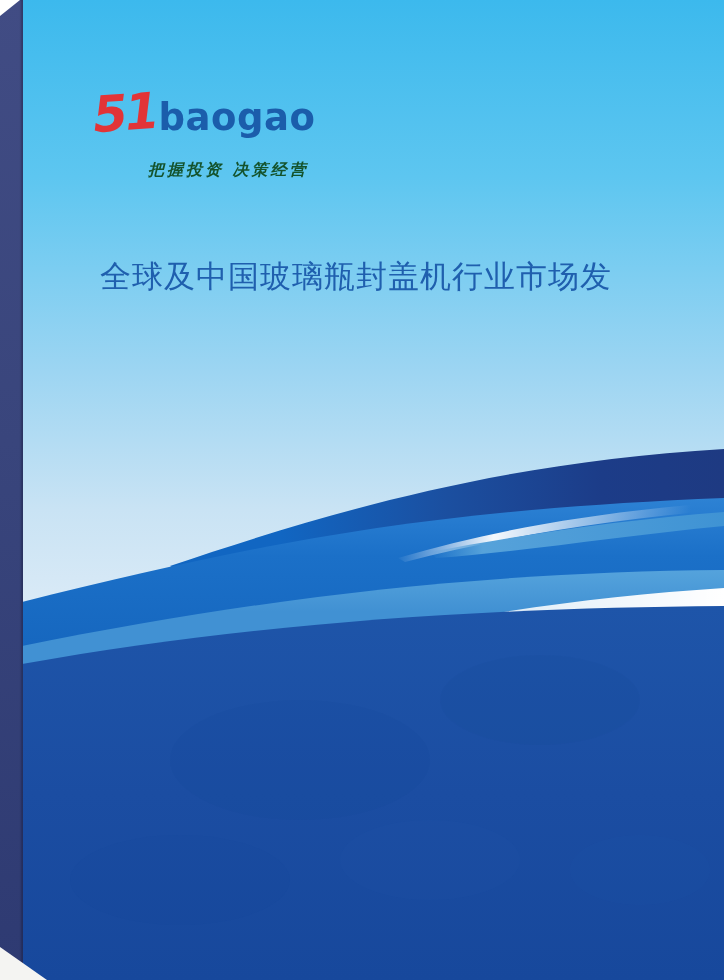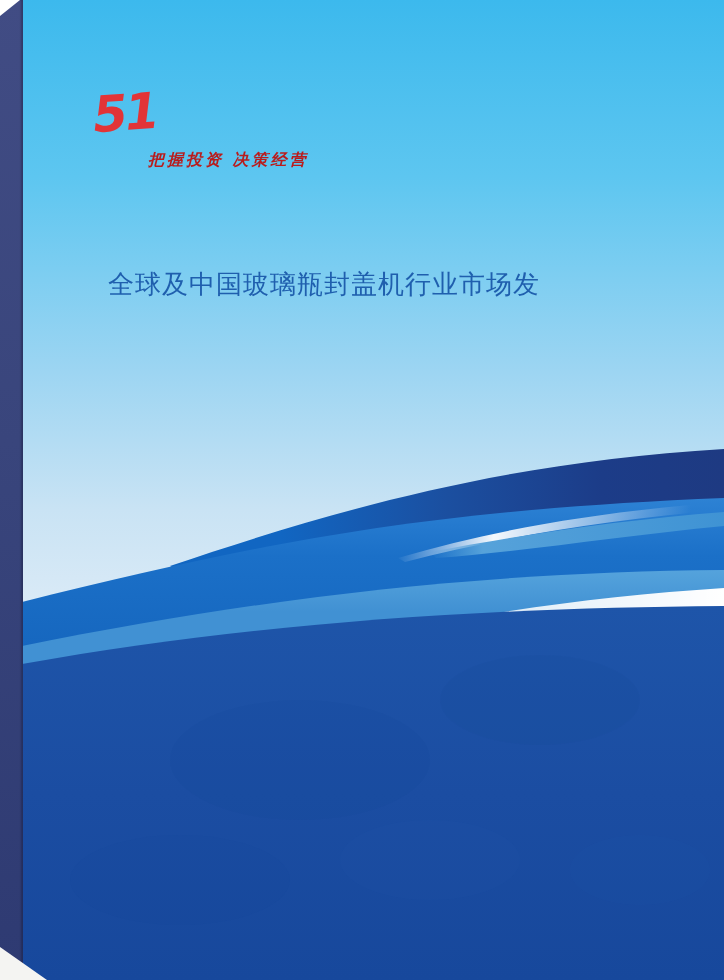--- a/index.html
+++ b/index.html
@@ -31,29 +31,29 @@
   .logo-mark{
     font-size:50px;font-weight:bold;font-style:italic;
     color:#e23437;letter-spacing:-3px;
     transform:rotate(-4deg);display:inline-block;
   }
   .logo-name{
     font-size:37px;font-weight:bold;color:#1b5dab;
     letter-spacing:0.5px;margin-left:2px;
   }
   .logo-slogan{
-    margin-top:12px;margin-left:55px;
+    margin-top:22px;margin-left:55px;
     font-size:16px;font-weight:bold;font-style:italic;
-    color:#b91c1c;letter-spacing:3px;white-space:nowrap;
+    color:#14532d;letter-spacing:3px;white-space:nowrap;
   }
   
   .title{
     position:absolute;left:100px;top:252px;width:575px;
-    font-size:26px;font-weight:400;color:#1f5fae;
-    line-height:49px;letter-spacing:1px;margin:8px;
+    font-size:31px;font-weight:400;color:#1f5fae;
+    line-height:49px;letter-spacing:1px;margin:0;
   }
   .title-line{display:block;}
 </style>
 </head>
 <body>
 
 <div class="page">
 
   <svg class="bg-svg" viewBox="0 0 724 980" preserveAspectRatio="none">
     <defs>
@@ -131,20 +131,21 @@
   </svg>
 
   <div class="spine"></div>
 
   <div class="corner-top"></div>
   <div class="corner-bottom"></div>
 
   <div class="logo">
     <div class="logo-row">
       <span class="logo-mark">51</span>
+      <span class="logo-name">baogao</span>
     </div>
     <div class="logo-slogan">把握投资 决策经营</div>
   </div>
 
   <h1 class="title">
     <span class="title-line">全球及中国玻璃瓶封盖机行业市场发</span>
   </h1>
 
 </div>
 

